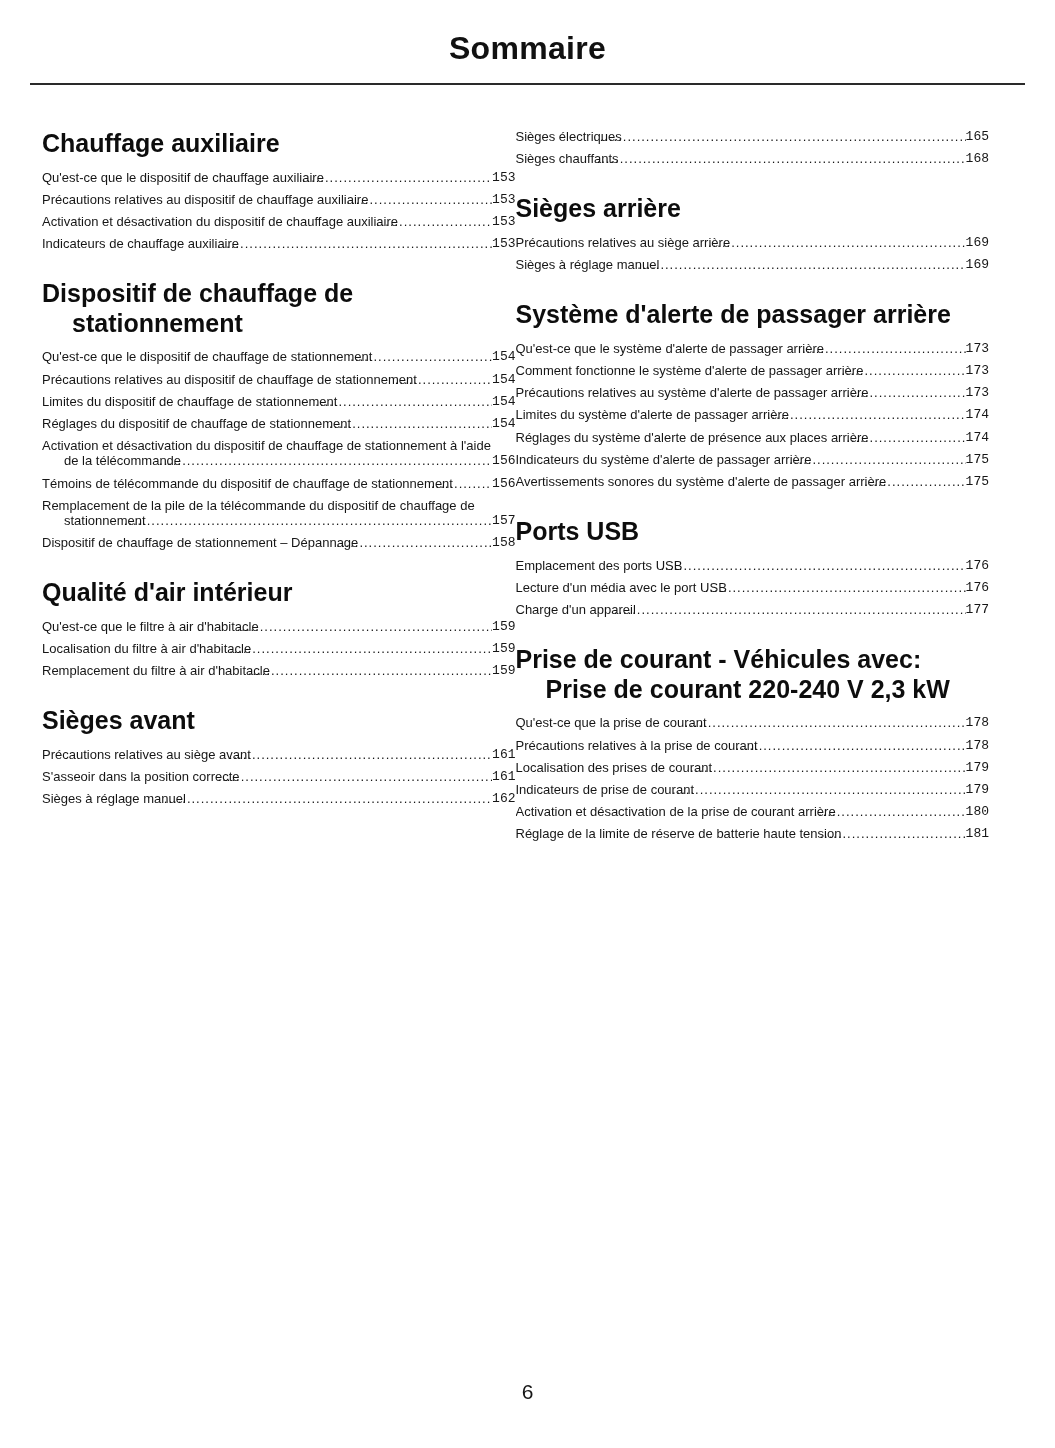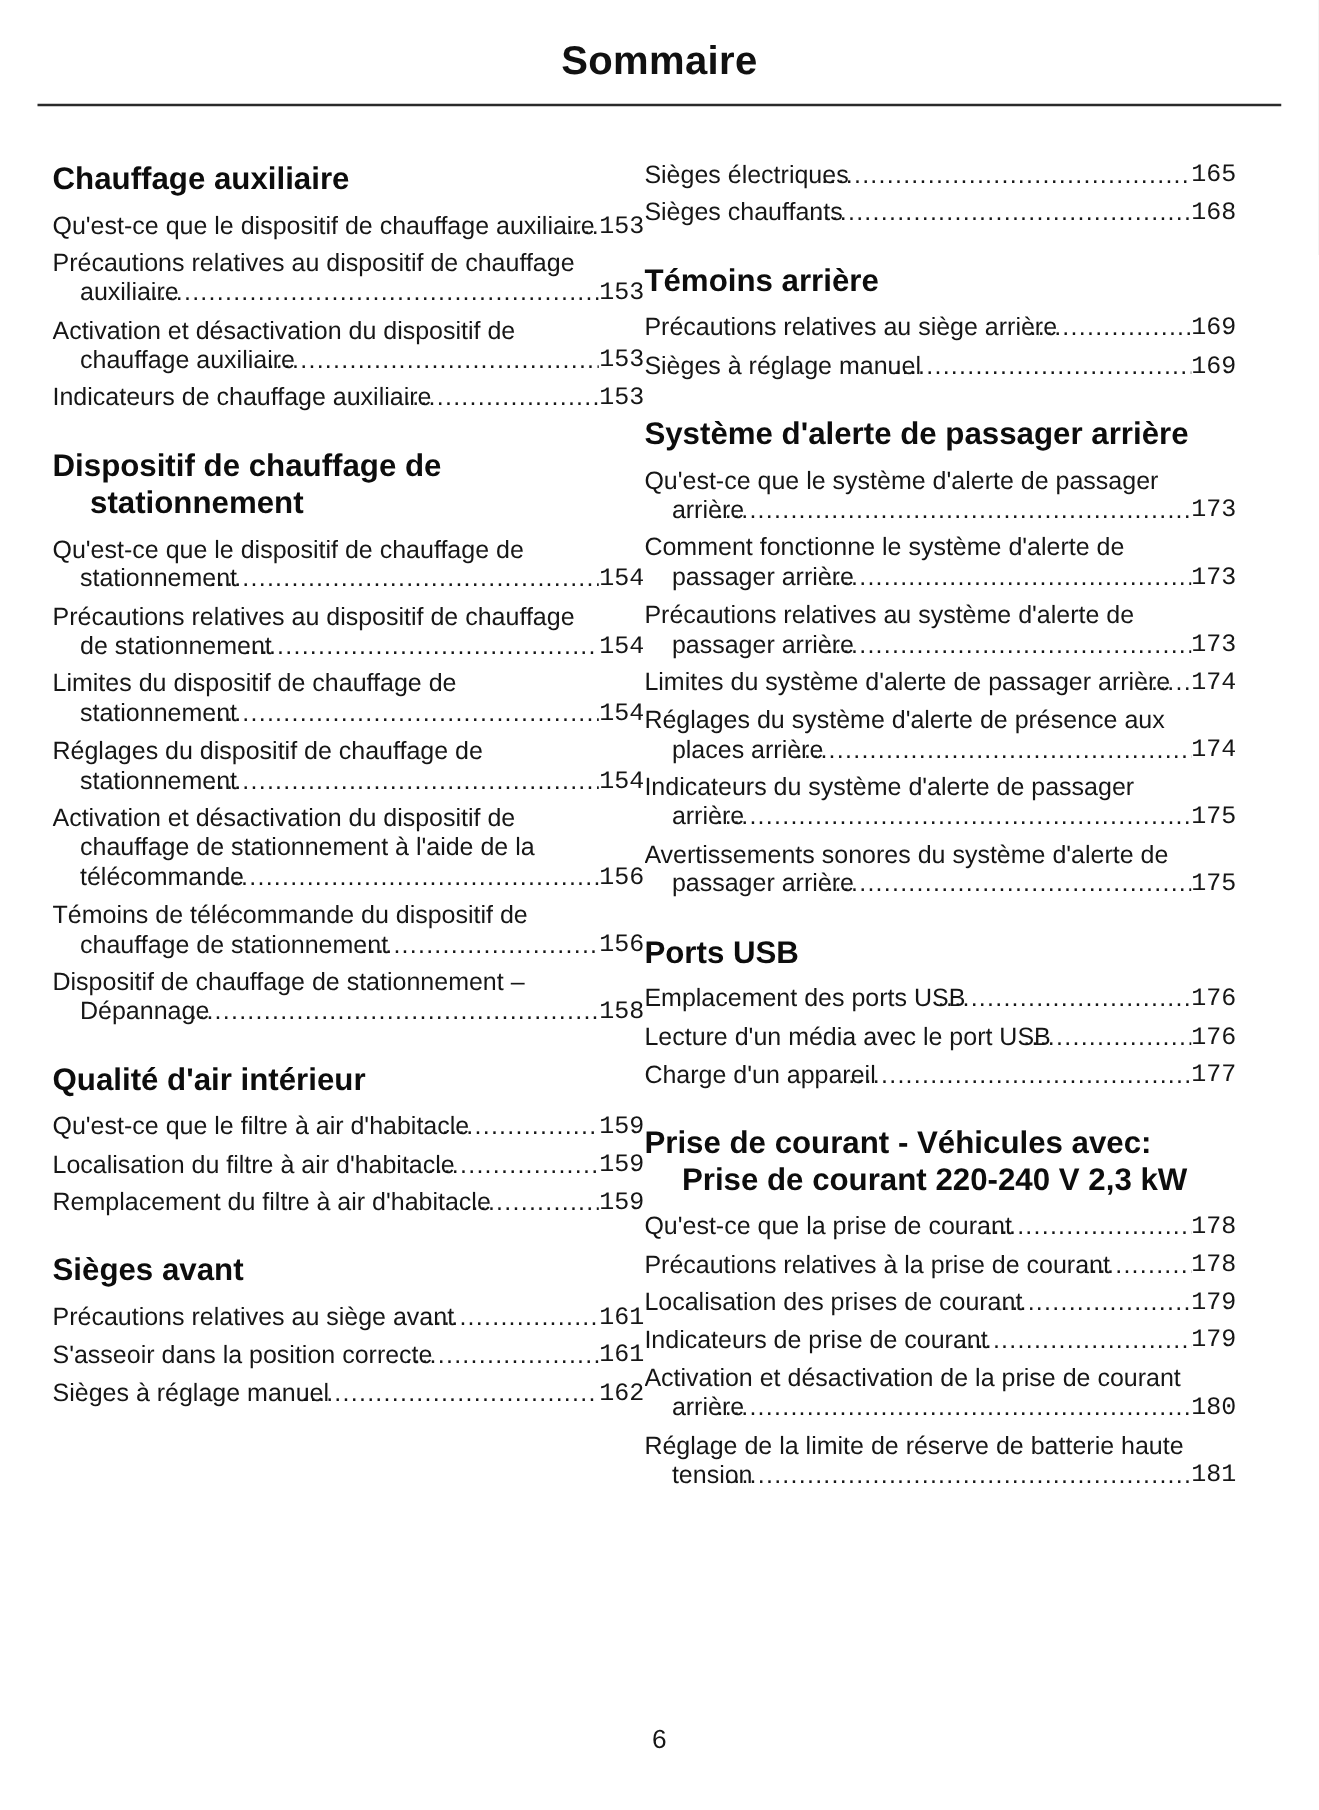--- a/index.html
+++ b/index.html
@@ -39,21 +39,21 @@
     line-height: 1.18;
     color: #0d0d0d;
     margin: 28px 0 11px 0;
     padding-left: 30px;
     text-indent: -30px;
   }
   .toc-entry {
     display: grid;
     grid-template-columns: 1fr auto;
     align-items: end;
-    font-size: 20px;
+    font-size: 13px;
     line-height: 1.17;
     margin: 0 0 7px 0;
     color: #161616;
   }
   .entry-text {
     position: relative;
     overflow: hidden;
     padding-left: 22px;
     text-indent: -22px;
   }
@@ -124,20 +124,24 @@
         </div>
         <div class="toc-entry">
           <span class="entry-text">Activation et désactivation du dispositif de chauffage de stationnement à l'aide de la télécommande</span>
           <span class="entry-page">156</span>
         </div>
         <div class="toc-entry">
           <span class="entry-text">Témoins de télécommande du dispositif de chauffage de stationnement</span>
           <span class="entry-page">156</span>
         </div>
         <div class="toc-entry">
+          <span class="entry-text">Remplacement de la pile de la télécommande du dispositif de chauffage de stationnement</span>
+          <span class="entry-page">157</span>
+        </div>
+        <div class="toc-entry">
           <span class="entry-text">Dispositif de chauffage de stationnement – Dépannage</span>
           <span class="entry-page">158</span>
         </div>
         <div class="toc-heading">Qualité d'air intérieur</div>
         <div class="toc-entry">
           <span class="entry-text">Qu'est-ce que le filtre à air d'habitacle</span>
           <span class="entry-page">159</span>
         </div>
         <div class="toc-entry">
           <span class="entry-text">Localisation du filtre à air d'habitacle</span>
@@ -163,21 +167,21 @@
       </div>
     <div class="col" id="col-right">
         <div class="toc-entry">
           <span class="entry-text">Sièges électriques</span>
           <span class="entry-page">165</span>
         </div>
         <div class="toc-entry">
           <span class="entry-text">Sièges chauffants</span>
           <span class="entry-page">168</span>
         </div>
-        <div class="toc-heading">Témoins arrière</div>
+        <div class="toc-heading">Sièges arrière</div>
         <div class="toc-entry">
           <span class="entry-text">Précautions relatives au siège arrière</span>
           <span class="entry-page">169</span>
         </div>
         <div class="toc-entry">
           <span class="entry-text">Sièges à réglage manuel</span>
           <span class="entry-page">169</span>
         </div>
         <div class="toc-heading">Système d'alerte de passager arrière</div>
         <div class="toc-entry">

